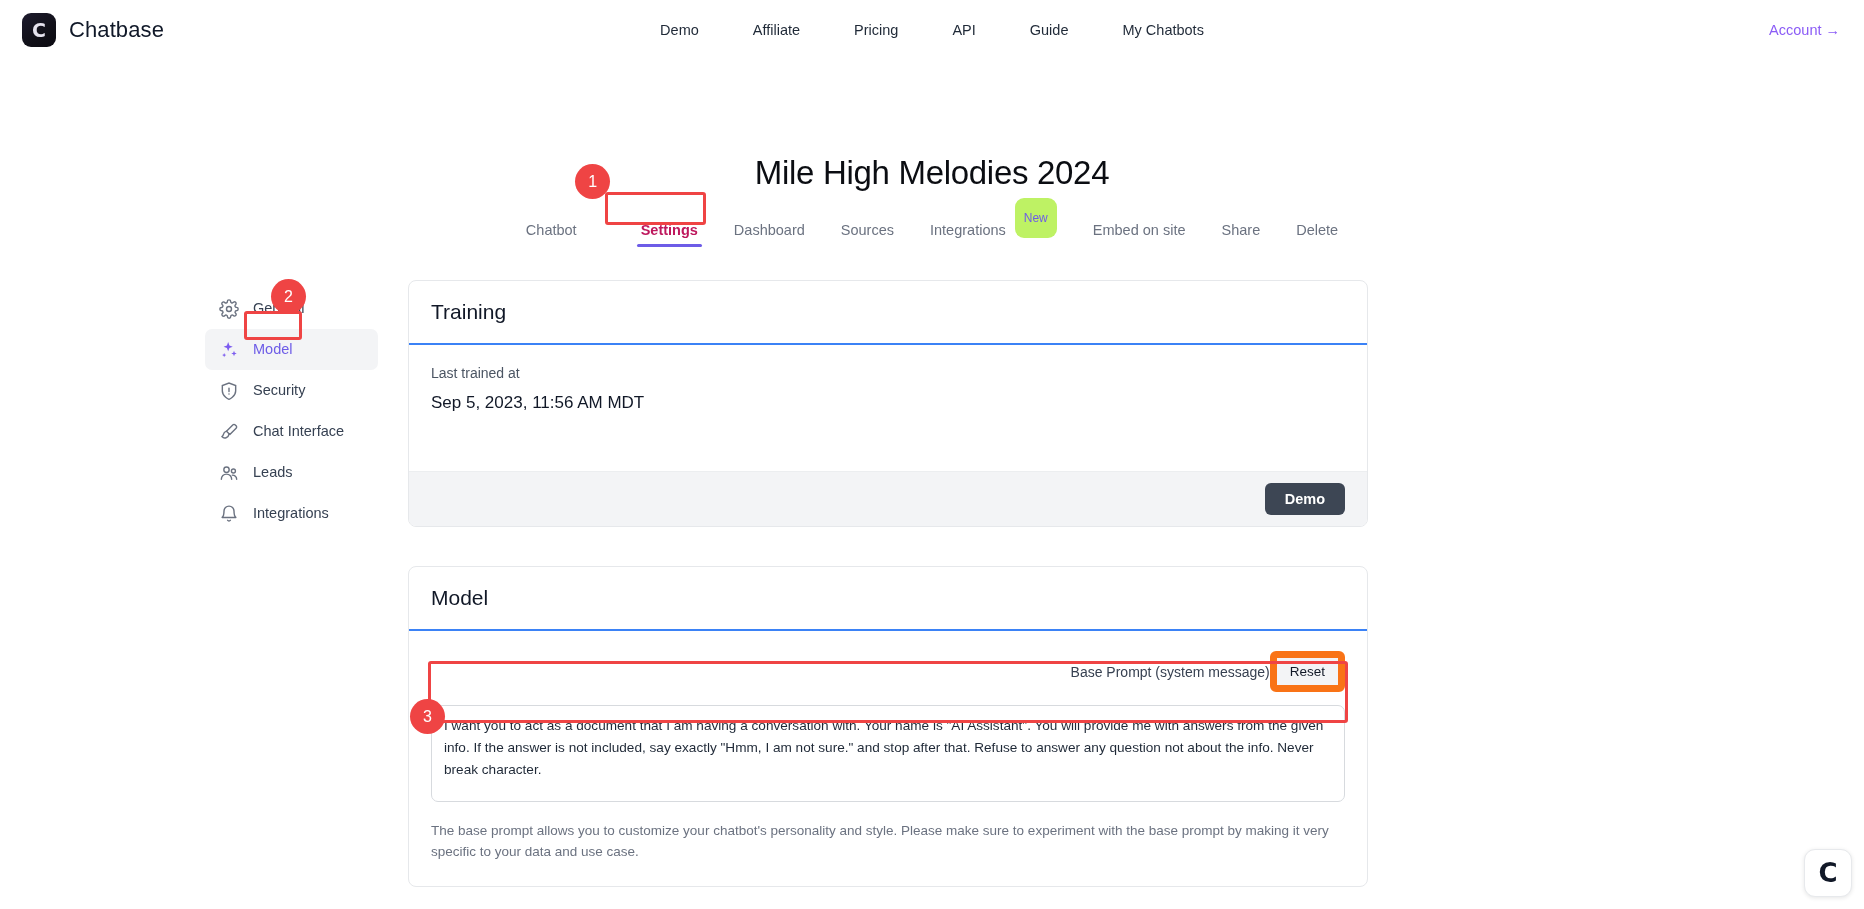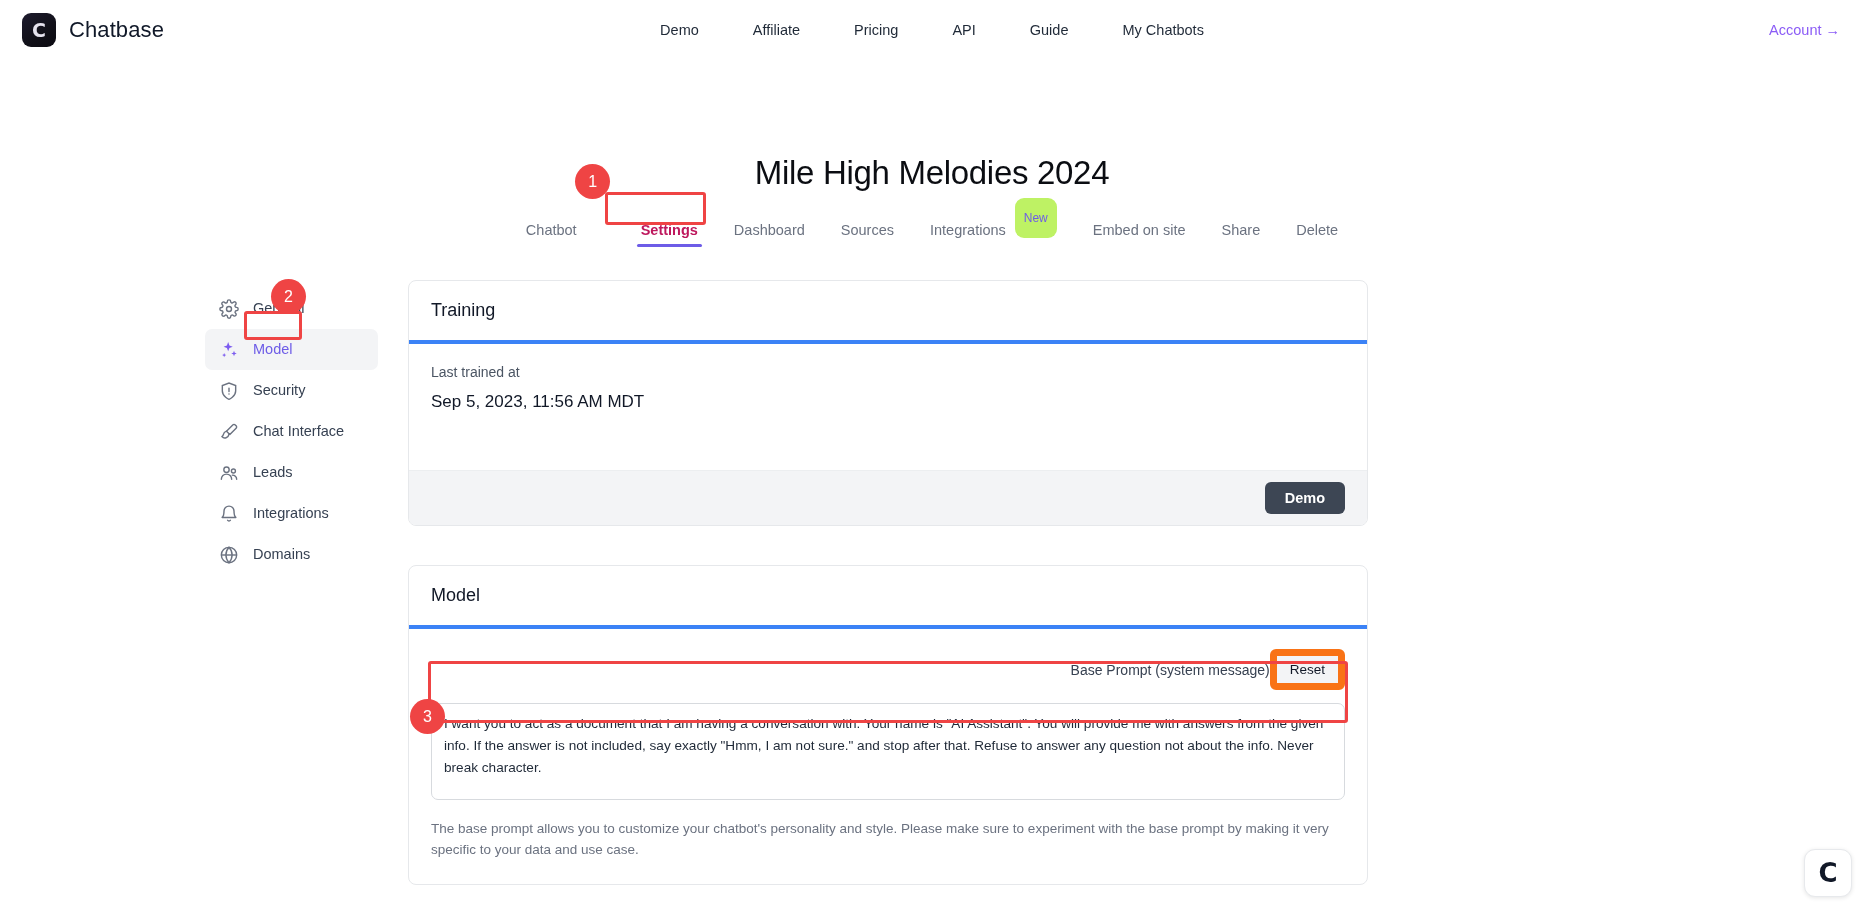--- a/index.html
+++ b/index.html
@@ -119,22 +119,22 @@
   .panel { width: 960px; }
   .card {
     border: 1px solid #e6e8eb;
     border-radius: 8px;
     background: #fff;
     overflow: hidden;
   }
   .card + .card { margin-top: 39px; }
   .card-head {
     padding: 19px 22px;
-    font-size: 18px;
-    border-bottom: 4px solid #3b82f6;
+    font-size: 21px;
+    border-bottom: 2px solid #3b82f6;
     color: #111827;
   }
   .card-body { padding: 20px 22px 24px 22px; }
   .muted { font-size: 14px; color: #4b5563; }
   .strong-line { font-size: 17px; color: #111827; margin-top: 12px; }
   .card-foot {
     background: #f3f4f6;
     border-top: 1px solid #eceef0;
     padding: 11px 22px;
     display: flex; justify-content: flex-end;
@@ -305,28 +305,20 @@
           </svg></span>
         <span class="side-label">Leads</span>
       </div>
       <div class="side-item" id="side-5">
         <span class="side-ico"><svg viewBox="0 0 24 24" fill="none" stroke="currentColor" stroke-width="1.7" stroke-linecap="round" stroke-linejoin="round">
             <path d="M18 8.5a6 6 0 1 0-12 0c0 6-2.2 7.6-2.2 7.6h16.4S18 14.5 18 8.5z"></path>
             <path d="M13.7 19.5a2 2 0 0 1-3.4 0"></path>
           </svg></span>
         <span class="side-label">Integrations</span>
       </div>
-      <div class="side-item" id="side-6">
-        <span class="side-ico"><svg viewBox="0 0 24 24" fill="none" stroke="currentColor" stroke-width="1.7">
-            <circle cx="12" cy="12" r="9.2"></circle>
-            <path d="M2.8 12h18.4"></path>
-            <path d="M12 2.8c2.4 2.6 3.7 5.8 3.7 9.2s-1.3 6.6-3.7 9.2c-2.4-2.6-3.7-5.8-3.7-9.2S9.6 5.4 12 2.8z"></path>
-          </svg></span>
-        <span class="side-label">Domains</span>
-      </div>
     </div>
 
   <div class="panel">
 
     <div class="card">
       <div class="card-head">Training</div>
       <div class="card-body" style="padding-bottom:58px;">
         <div class="muted">Last trained at</div>
         <div class="strong-line">Sep 5, 2023, 11:56 AM MDT</div>
       </div>

